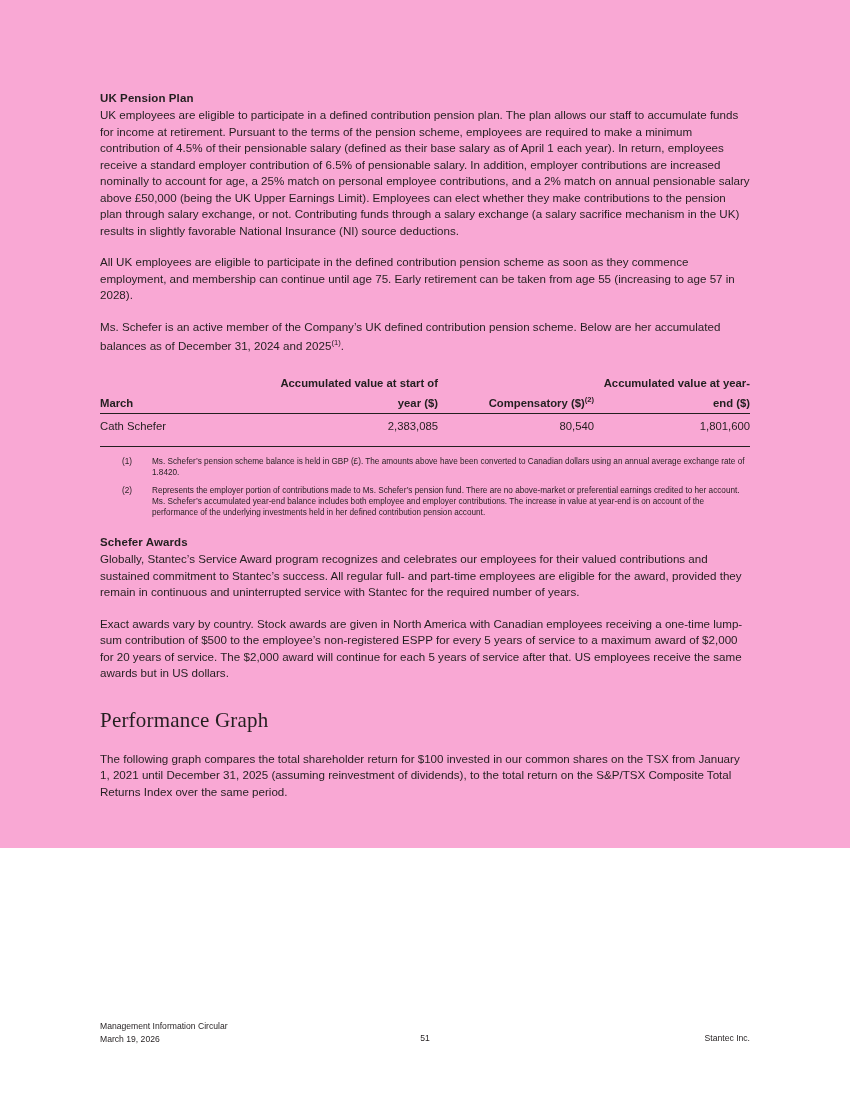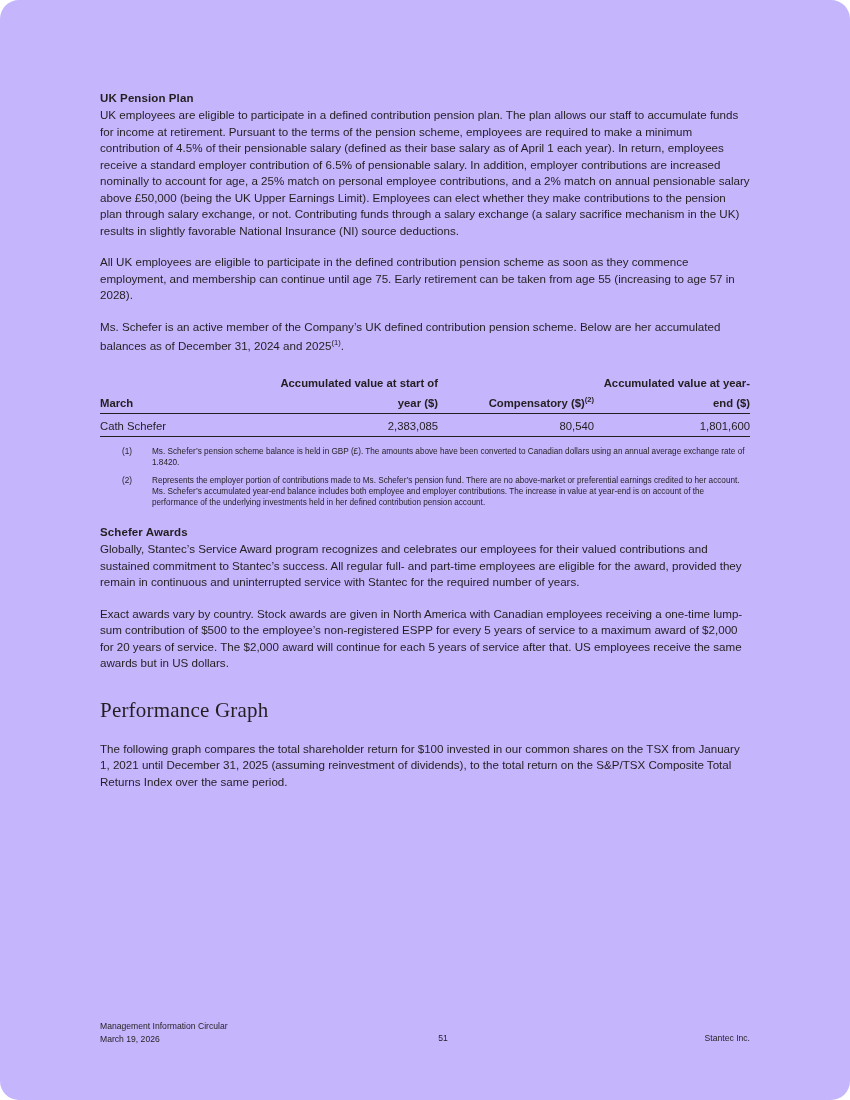--- a/index.html
+++ b/index.html
@@ -12,23 +12,22 @@
     height: 1100px;
     font-family: "Liberation Sans", sans-serif;
     color: #231f20;
     position: relative;
     overflow: hidden;
   }
   .page {
     position: absolute;
     left: 0; top: 0;
     width: 850px;
-    height: 1100px;
-    background: #c4b5fd;
-    border-radius: 19px;
+    height: 848px;
+    background: #f9a8d4;
   }
   .content {
     position: absolute;
     left: 100px;
     top: 92px;
     width: 650px;
   }
   h3.section-head {
     font-size: 11.5px;
     font-weight: bold;
@@ -63,21 +62,21 @@
     line-height: 14px;
   }
   .pension-table thead tr.head-row th {
     border-bottom: 1.2px solid #231f20;
   }
   .th-name { text-align: left; width: 26%; }
   .th-start { text-align: right; width: 26%; }
   .th-comp { text-align: right; width: 24%; }
   .th-end { text-align: right; width: 24%; }
   .pension-table td {
-    padding: 6px 0 4px 0;
+    padding: 6px 0 14px 0;
     font-size: 11.3px;
     border-bottom: 1.2px solid #231f20;
     margin-left: 25px;
   }
   .td-name { text-align: left; }
   .td-num { text-align: right; }
 
   
   .footnotes {
     margin-top: 9px;
@@ -121,21 +120,20 @@
     left: 0;
     top: 0;
     line-height: 12.5px;
   }
   .footer-center {
     position: absolute;
     left: 0;
     top: 13px;
     width: 650px;
     text-align: center;
-    padding-left: 18px;
   }
   .footer-right {
     position: absolute;
     right: 0;
     top: 13px;
     text-align: right;
   }
 </style>
 </head>
 <body>

